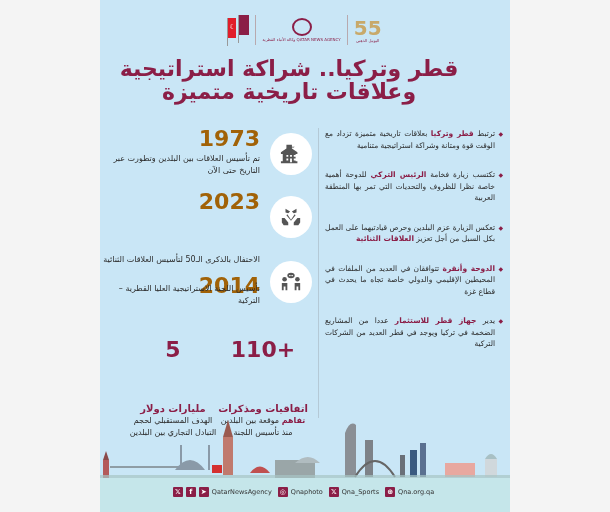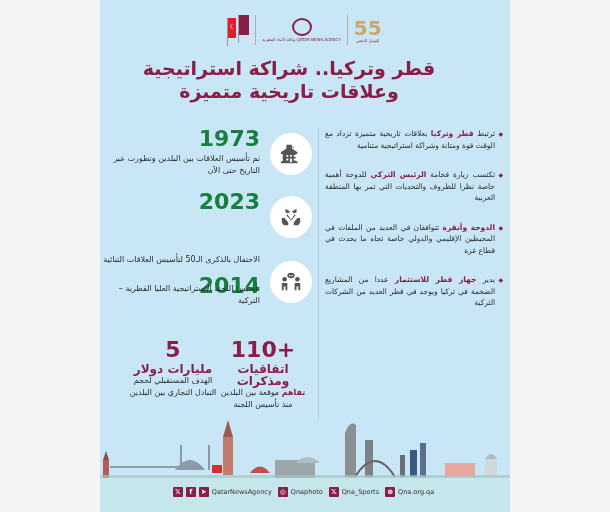--- a/index.html
+++ b/index.html
@@ -23,37 +23,37 @@
   .vsep { width: 1px; height: 30px; background: #b8a9ae; }
   .qna-logo { display: flex; flex-direction: column; align-items: center; }
   .qna-mark { width: 20px; height: 18px; border: 2px solid #8b1e47; border-radius: 50%; }
   .qna-text { font-size: 4px; color: #8b1e47; margin-top: 1px; }
   .fifty { display: flex; flex-direction: column; align-items: center; }
   .fifty-num { font-size: 20px; font-weight: bold; color: #c8a96a; line-height: 20px; }
   .fifty-text { font-size: 4px; color: #8b1e47; }
 
   
   .title { position: absolute; top: 57px; left: 0; width: 378px; text-align: center; direction: rtl;
-    color: #8b1e47; font-weight: bold; font-size: 19px; line-height: 23px; }
+    color: #8b1e47; font-weight: bold; font-size: 22px; line-height: 23px; }
 
   
   .divider { position: absolute; left: 218px; top: 128px; width: 1px; height: 290px; background: #b4c9d6; }
 
   
   .tl-item { position: absolute; left: 0; width: 212px; height: 70px; }
   .tl-icon { position: absolute; right: 0; width: 42px; height: 42px; border-radius: 50%; background: #fff;
     display: flex; align-items: center; justify-content: center; }
-  .tl-year { position: absolute; right: 52px; font-size: 22px; font-weight: bold; color: #15803d; line-height: 24px; }
+  .tl-year { position: absolute; right: 52px; font-size: 22px; font-weight: bold; color: #a16207; line-height: 24px; }
   .tl-desc { position: absolute; right: 52px; width: 160px; direction: rtl; text-align: right;
     font-size: 8px; line-height: 12px; color: #2b2b2b; }
 
   
   .stat { position: absolute; width: 90px; text-align: center; direction: rtl; }
   .stat-num { font-size: 22px; font-weight: bold; color: #8b1e47; line-height: 26px; }
-  .stat-label { font-size: 12px; font-weight: bold; color: #8b1e47; line-height: 12px; }
+  .stat-label { font-size: 10px; font-weight: bold; color: #8b1e47; line-height: 12px; margin-top: 40px; }
   .stat-desc { font-size: 8px; color: #2b2b2b; line-height: 12px; }
   .stat-desc .hl { color: #8b1e47; font-weight: bold; }
 
   
   .bullets { position: absolute; left: 225px; top: 128px; width: 178px; direction: rtl; }
   .bullet { font-size: 7.5px; line-height: 11.5px; color: #2b2b2b; text-align: justify; margin-bottom: 18px; position: relative; padding-right: 8px; }
   .bullet::before { content: "◆"; color: #8b1e47; position: absolute; right: 0; top: 0; font-size: 6px; }
   .bullet .hl { color: #8b1e47; font-weight: bold; }
 
   
@@ -144,20 +144,21 @@
 
   <div class="stat" style="left:28px; top:337px;">
     <div class="stat-num">5</div>
     <div class="stat-label">مليارات دولار</div>
     <div class="stat-desc">الهدف المستقبلي لحجم التبادل التجاري بين البلدين</div>
   </div>
 
   <div class="bullets">
     <div class="bullet"><span>ترتبط </span><span class="hl">قطر وتركيا</span><span> بعلاقات تاريخية متميزة تزداد مع الوقت قوة ومتانة وشراكة استراتيجية متنامية</span></div>
     <div class="bullet"><span>تكتسب زيارة فخامة </span><span class="hl">الرئيس التركي</span><span> للدوحة أهمية خاصة نظرا للظروف والتحديات التي تمر بها المنطقة العربية</span></div>
+    <div class="bullet"><span>تعكس الزيارة عزم البلدين وحرص قيادتيهما على العمل بكل السبل من أجل تعزيز </span><span class="hl">العلاقات الثنائية</span><span></span></div>
     <div class="bullet"><span></span><span class="hl">الدوحة وأنقرة</span><span> تتوافقان في العديد من الملفات في المحيطين الإقليمي والدولي خاصة تجاه ما يحدث في قطاع غزة</span></div>
     <div class="bullet"><span>يدير </span><span class="hl">جهاز قطر للاستثمار</span><span> عددا من المشاريع الضخمة في تركيا ويوجد في قطر العديد من الشركات التركية</span></div>
   </div>
 
   <svg class="skyline" viewBox="0 0 410 75">
 
     <rect x="3" y="45" width="6" height="20" fill="#b35a5a"></rect>
     <polygon points="3,45 6,36 9,45" fill="#8a4a4a"></polygon>
     <line x1="10" y1="52" x2="80" y2="52" stroke="#555" stroke-width="1"></line>
     <path d="M75 55 Q90 35 105 55 Z" fill="#8a9aa8"></path>

